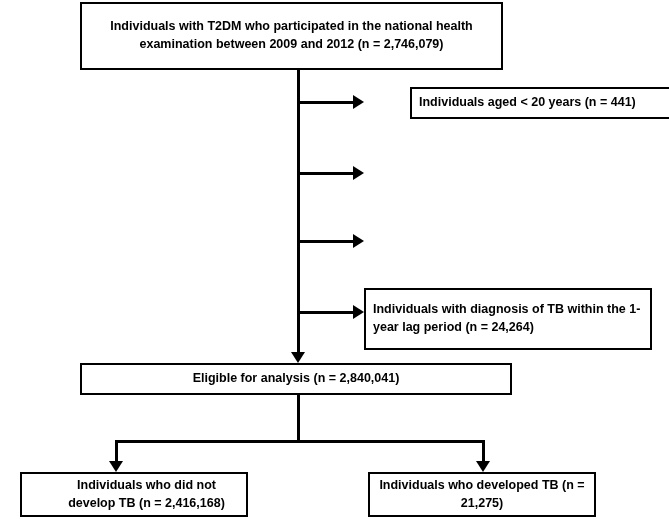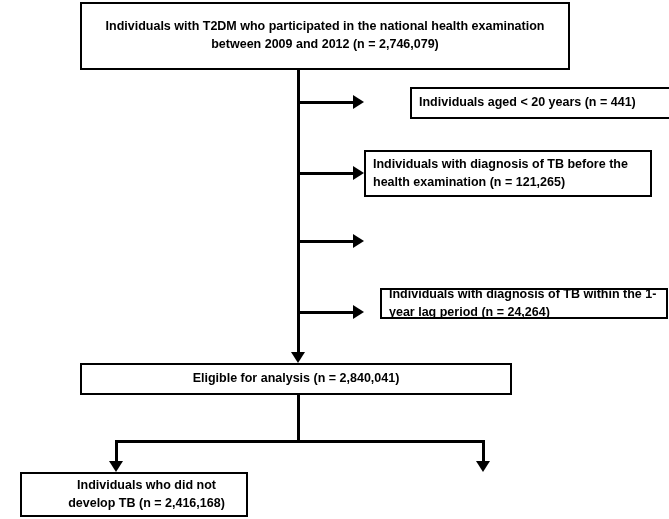--- a/index.html
+++ b/index.html
@@ -59,42 +59,42 @@
     position: absolute;
     width: 0;
     height: 0;
     border-top: 7px solid transparent;
     border-bottom: 7px solid transparent;
     border-left: 11px solid #000000;
     z-index: 2;
   }
 
   
-  #box-top { left: 80px; top: 2px; width: 490px; height: 68px; }
+  #box-top { left: 80px; top: 2px; width: 423px; height: 68px; }
 
   
   #spine-main { left: 297px; top: 70px; height: 282px; }
   #spine-arrow { left: 291px; top: 352px; }
 
   
   #br1-h { left: 297px; top: 101px; width: 57px; }
   #br1-arrow { left: 353px; top: 95px; }
   #box-ex1 { left: 364px; top: 87px; width: 316px; height: 32px; margin-left: 46px; }
 
   #br2-h { left: 297px; top: 172px; width: 57px; }
   #br2-arrow { left: 353px; top: 166px; }
   #box-ex2 { left: 364px; top: 150px; width: 288px; height: 47px; }
 
   #br3-h { left: 297px; top: 240px; width: 57px; }
   #br3-arrow { left: 353px; top: 234px; }
   #box-ex3 { left: 364px; top: 218px; width: 288px; height: 47px; }
 
   #br4-h { left: 297px; top: 311px; width: 57px; }
   #br4-arrow { left: 353px; top: 305px; }
-  #box-ex4 { left: 364px; top: 288px; width: 288px; height: 31px; margin-left: 16px; }
+  #box-ex4 { left: 364px; top: 288px; width: 288px; height: 62px; }
 
   
   #box-eligible { left: 80px; top: 363px; width: 432px; height: 32px; }
 
   
   #split-v { left: 297px; top: 395px; height: 48px; }
   #split-h { left: 115px; top: 440px; width: 370px; }
   #split-left-v { left: 115px; top: 440px; height: 25px; }
   #split-right-v { left: 482px; top: 440px; height: 25px; }
   #split-left-arrow { left: 109px; top: 461px; }
@@ -112,33 +112,33 @@
 
   <div class="line vline" id="spine-main"></div>
   <div class="arrow-down" id="spine-arrow"></div>
 
   <div class="line hline" id="br1-h"></div>
   <div class="arrow-right" id="br1-arrow"></div>
   <div class="box left" id="box-ex1">Individuals aged &lt; 20 years (n = 441)</div>
 
   <div class="line hline" id="br2-h"></div>
   <div class="arrow-right" id="br2-arrow"></div>
-  <div class="box left" id="box-ex2">Individuals with diagnosis of TB before the health examination (n = 121,265)</div>
 
   <div class="line hline" id="br3-h"></div>
   <div class="arrow-right" id="br3-arrow"></div>
 
   <div class="line hline" id="br4-h"></div>
   <div class="arrow-right" id="br4-arrow"></div>
   <div class="box left" id="box-ex4">Individuals with diagnosis of TB within the 1-year lag period (n = 24,264)</div>
 
   <div class="box center" id="box-eligible">Eligible for analysis (n = 2,840,041)</div>
 
   <div class="line vline" id="split-v"></div>
   <div class="line hline" id="split-h"></div>
   <div class="line vline" id="split-left-v"></div>
   <div class="line vline" id="split-right-v"></div>
   <div class="arrow-down" id="split-left-arrow"></div>
   <div class="arrow-down" id="split-right-arrow"></div>
 
   <div class="box center" id="box-out-left">Individuals who did not develop TB (n = 2,416,168)</div>
+  <div class="box center" id="box-out-right">Individuals who developed TB (n = 21,275)</div>
 
 </div>
 
 </body></html>

